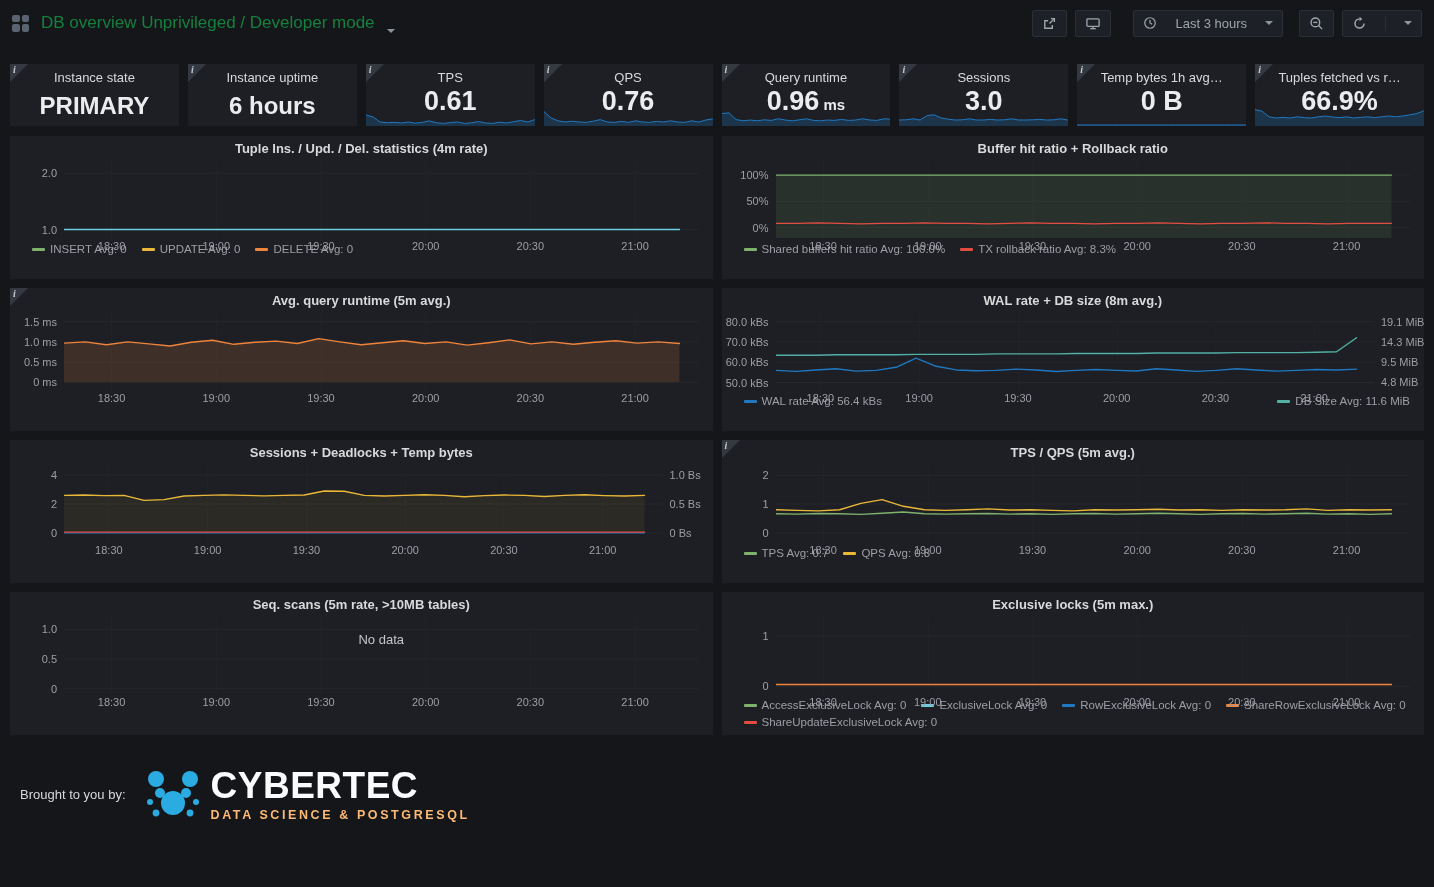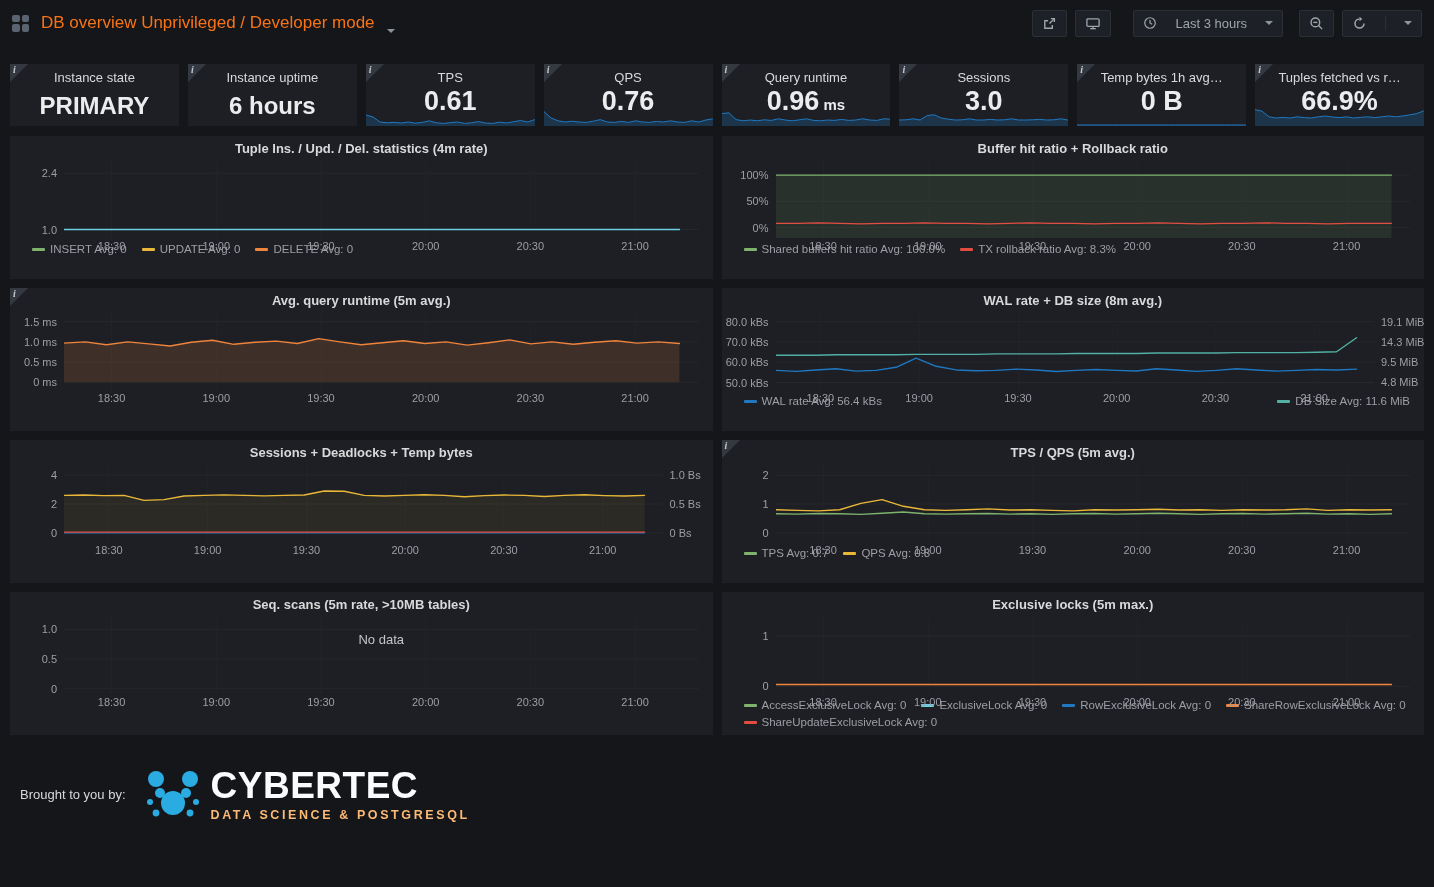--- a/index.html
+++ b/index.html
@@ -1,20 +1,20 @@
 <!DOCTYPE html>
 <html><head>
 <meta charset="utf-8">
 <style>
   *{margin:0;padding:0;box-sizing:border-box}
   html,body{width:1434px;height:887px;background:#141619;font-family:"Liberation Sans",sans-serif;color:#d8d9da;overflow:hidden}
   .topbar{height:46px;display:flex;align-items:center;padding:0 12px}
   .logo-grid{width:17px;height:17px;display:grid;grid-template-columns:1fr 1fr;gap:2px;margin-right:12px}
   .logo-grid span{background:#5a6370;border-radius:2px}
-  .dash-title{font-size:17px;color:#f97316;display:flex;align-items:flex-end;gap:12px;cursor:pointer}
+  .dash-title{font-size:17px;color:#15803d;display:flex;align-items:flex-end;gap:12px;cursor:pointer}
   .caret{width:0;height:0;border-left:4px solid transparent;border-right:4px solid transparent;border-top:4px solid #8e949c;display:inline-block}
   .topbar-right{margin-left:auto;display:flex;gap:8px;align-items:center}
   .tb-btn{height:27px;min-width:33px;padding:0 9px;background:#1d2026;border:1px solid #2b2f36;border-radius:2px;display:flex;align-items:center;justify-content:center;gap:18px;color:#9fa5ad;font-size:13px;cursor:pointer}
   .tb-btn.time{margin-left:14px;margin-right:8px}
   .tb-divider{width:1px;height:15px;background:#2b2f36}
   .submenu{display:flex;gap:26px;margin:16px 12px 0}
   .var-group{display:flex;align-items:stretch;height:30px}
   .var-label{background:#1a1d22;padding:0 11px;font-size:12px;font-weight:700;color:#c7d0d9;display:flex;align-items:center;border-radius:2px 0 0 2px}
   .var-value{background:#22262d;border:1px solid #2c313a;padding:0 10px;font-size:13px;color:#d8d9da;display:flex;align-items:center;gap:9px;border-radius:0 2px 2px 0;cursor:pointer}
   .stats-row{display:flex;gap:9px;margin:18px 10px 0;height:62px}
@@ -209,21 +209,21 @@
         </svg>
     </div>
   </div>
 
   <div class="grid">
 
     <div class="gpanel">
       <div class="gtitle">Tuple Ins. / Upd. / Del. statistics (4m rate)</div>
       <div class="chart-row no-right">
         <div class="yaxis">
-            <span style="top: 14.8148%;">2.4</span>
+            <span style="top: 14.8148%;">2.0</span>
             <span style="top: 88.8889%;">1.0</span>
           </div>
         <div class="plot-col">
           <div class="plot">
             <svg viewBox="0 0 100 100" preserveAspectRatio="none">
                 <line x1="0" y1="14.814814814814827" x2="100" y2="14.814814814814827" stroke="#26282d" stroke-width="1" vector-effect="non-scaling-stroke"></line>
                 <line x1="0" y1="88.8888888888889" x2="100" y2="88.8888888888889" stroke="#26282d" stroke-width="1" vector-effect="non-scaling-stroke"></line>
                 <line x1="7.5" y1="0" x2="7.5" y2="100" stroke="#222429" stroke-width="1" vector-effect="non-scaling-stroke"></line>
                 <line x1="24" y1="0" x2="24" y2="100" stroke="#222429" stroke-width="1" vector-effect="non-scaling-stroke"></line>
                 <line x1="40.5" y1="0" x2="40.5" y2="100" stroke="#222429" stroke-width="1" vector-effect="non-scaling-stroke"></line>

